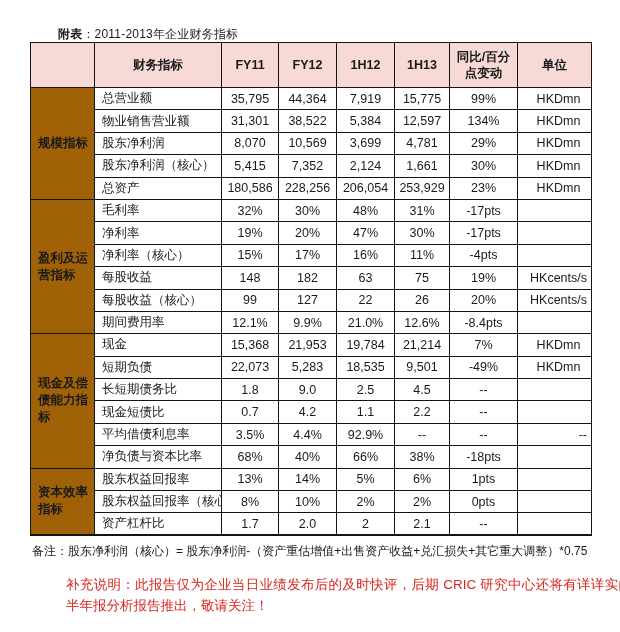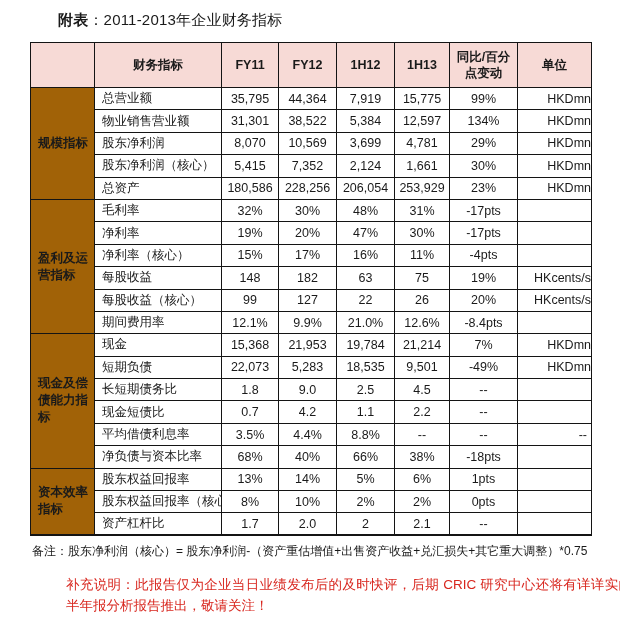--- a/index.html
+++ b/index.html
@@ -6,22 +6,22 @@
   html, body { background: #ffffff; }
   body {
     width: 620px; height: 632px;
     position: relative;
     font-family: "Liberation Sans", "DejaVu Sans", sans-serif;
     color: #1a1a1a;
     overflow: hidden;
   }
   .title {
     position: absolute;
-    left: 58px; top: 11px;
-    font-size: 15px;
+    left: 58px; top: 26px;
+    font-size: 12px;
     color: #1a1a1a;
     letter-spacing: 0.2px;
     white-space: nowrap;
   }
   .title .prefix { font-weight: bold; }
 
   table.fin {
     position: absolute;
     left: 30px; top: 42px;
     border-collapse: collapse;
@@ -54,21 +54,21 @@
     text-align: left;
     padding: 0 3px 0 7px;
     line-height: 17px;
   }
   td.name-cell {
     text-align: left;
     padding-left: 7px;
     white-space: nowrap;
   }
   td.num { text-align: center; }
-  td.unit-cell { text-align: right; padding-left: 8px; white-space: nowrap; }
+  td.unit-cell { text-align: center; padding-left: 8px; white-space: nowrap; }
   td.unit-cell.ta-r { text-align: right; padding-right: 4px; }
 
   .remark {
     position: absolute;
     left: 32px; top: 543px;
     font-size: 12px;
     color: #1a1a1a;
     white-space: nowrap;
     text-align: right;
   }
@@ -247,21 +247,21 @@
         <td class="num">4.2</td>
         <td class="num">1.1</td>
         <td class="num">2.2</td>
         <td class="num">--</td>
         <td class="unit-cell"></td>
       </tr>
       <tr>
         <td class="name-cell">平均借债利息率</td>
         <td class="num">3.5%</td>
         <td class="num">4.4%</td>
-        <td class="num">8.8%</td>
+        <td class="num">92.9%</td>
         <td class="num">--</td>
         <td class="num">--</td>
         <td class="unit-cell ta-r">--</td>
       </tr>
       <tr>
         <td class="name-cell">净负债与资本比率</td>
         <td class="num">68%</td>
         <td class="num">40%</td>
         <td class="num">66%</td>
         <td class="num">38%</td>

